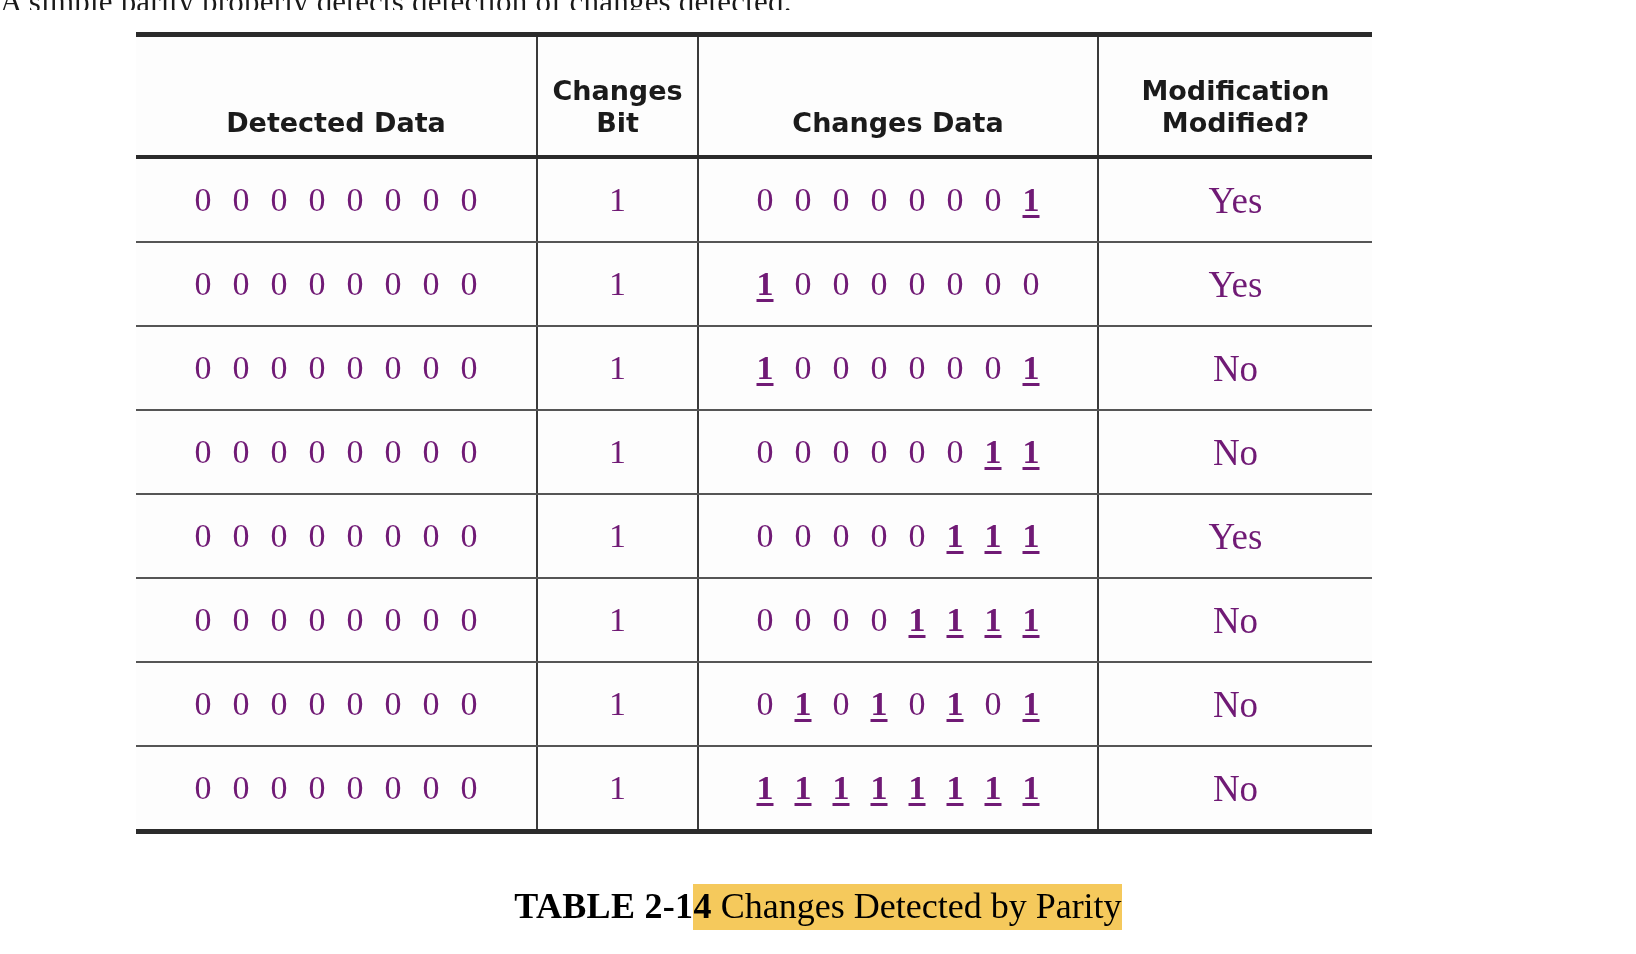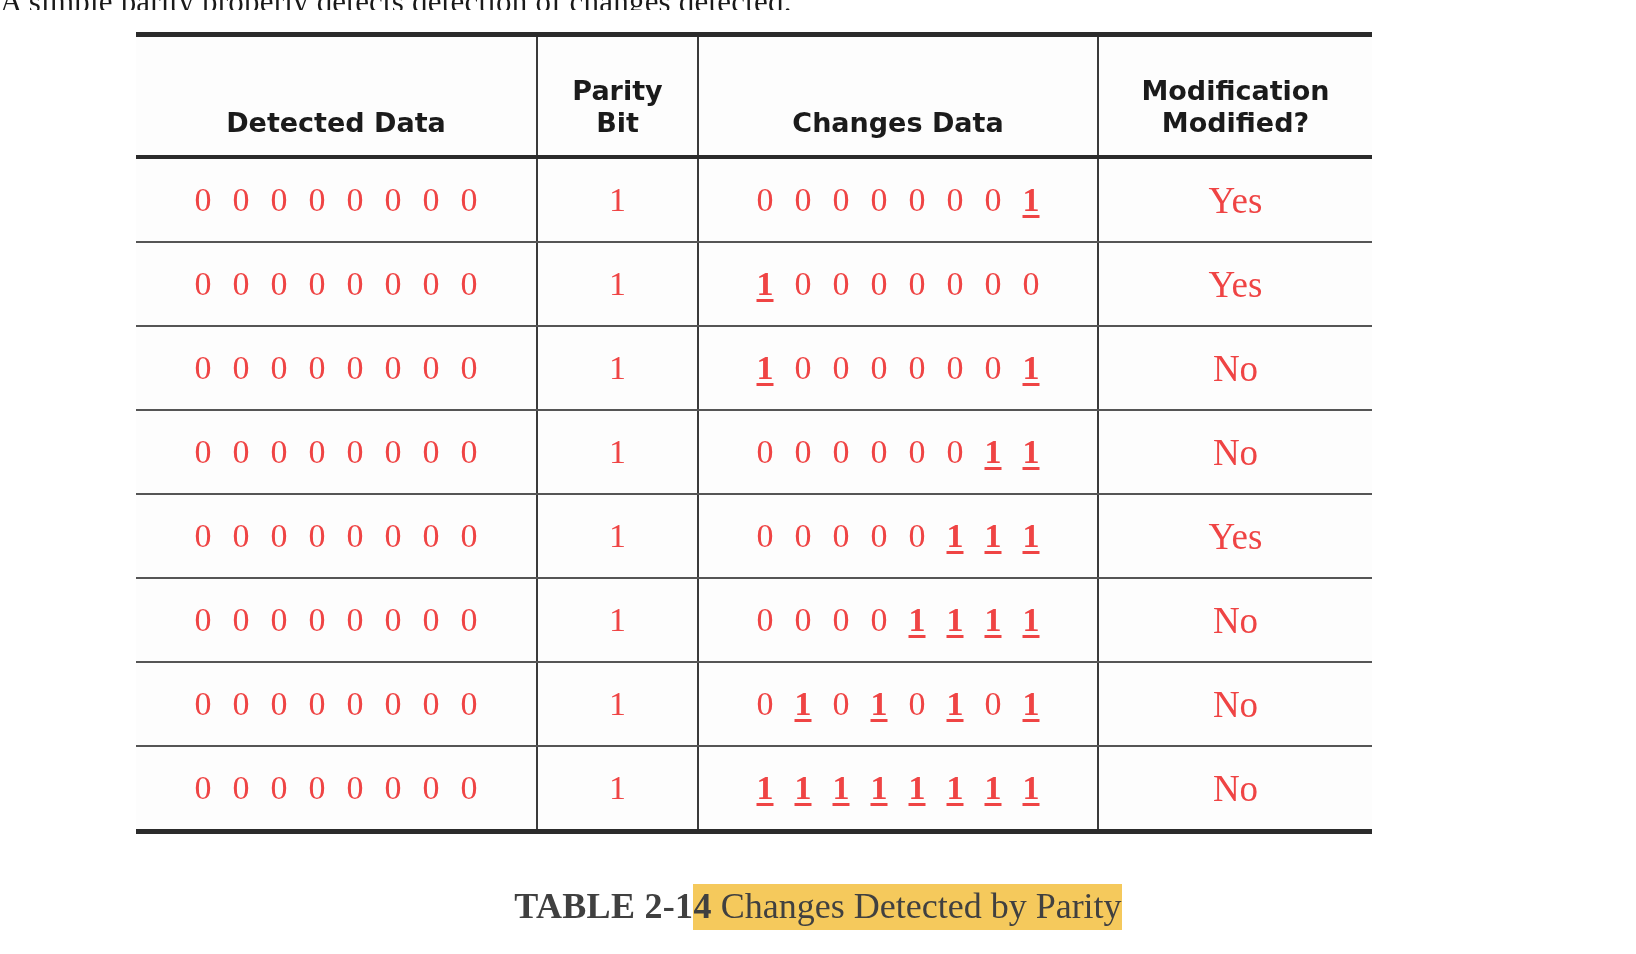--- a/index.html
+++ b/index.html
@@ -69,21 +69,21 @@
   }
   thead th.vline { border-left: 2px solid #3a3a3a; }
 
   tbody td {
     text-align: center;
     vertical-align: middle;
     height: 82px;
     border-bottom: 2px solid #555;
     font-family: "Liberation Serif", serif;
     font-size: 33px;
-    color: #ef4444;
+    color: #701a75;
     padding: 0 6px;
     background: #fdfdfd;
   }
   tbody tr:last-child td { border-bottom: none; }
   tbody td.vline { border-left: 2px solid #3a3a3a; }
 
   
   .bits {
     display: inline-block;
     font-family: "Liberation Serif", serif;
@@ -112,21 +112,21 @@
 
   
   .caption {
     position: absolute;
     left: 0;
     top: 885px;
     width: 1636px;
     text-align: center;
     font-family: "Liberation Serif", serif;
     font-size: 36px;
-    color: #404040;
+    color: #000000;
     white-space: nowrap;
   }
   .caption .cap-label {
     font-weight: bold;
     letter-spacing: .3px;
   }
   .caption .cap-hl {
     background: #F5C95C;
     padding: 2px 0 4px 0;
   }
@@ -143,21 +143,21 @@
       <col class="c-parity">
       <col class="c-modified">
       <col class="c-detected">
     </colgroup>
     <thead>
       <tr>
         <th>
           <span>Detected Data</span>
         </th>
         <th class="vline">
-          <span>Parity</span><br>
+          <span>Changes</span><br>
           <span>Bit</span>
         </th>
         <th class="vline">
           <span>Changes Data</span>
         </th>
         <th class="vline">
           <span>Modification</span><br>
           <span>Modified?</span>
         </th>
       </tr>

